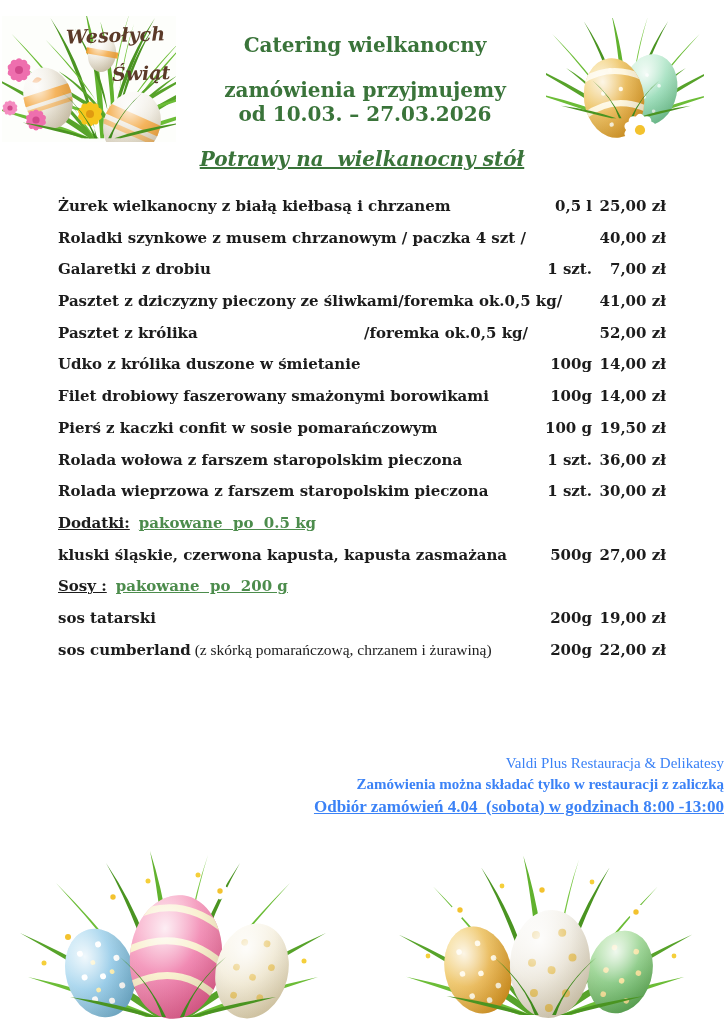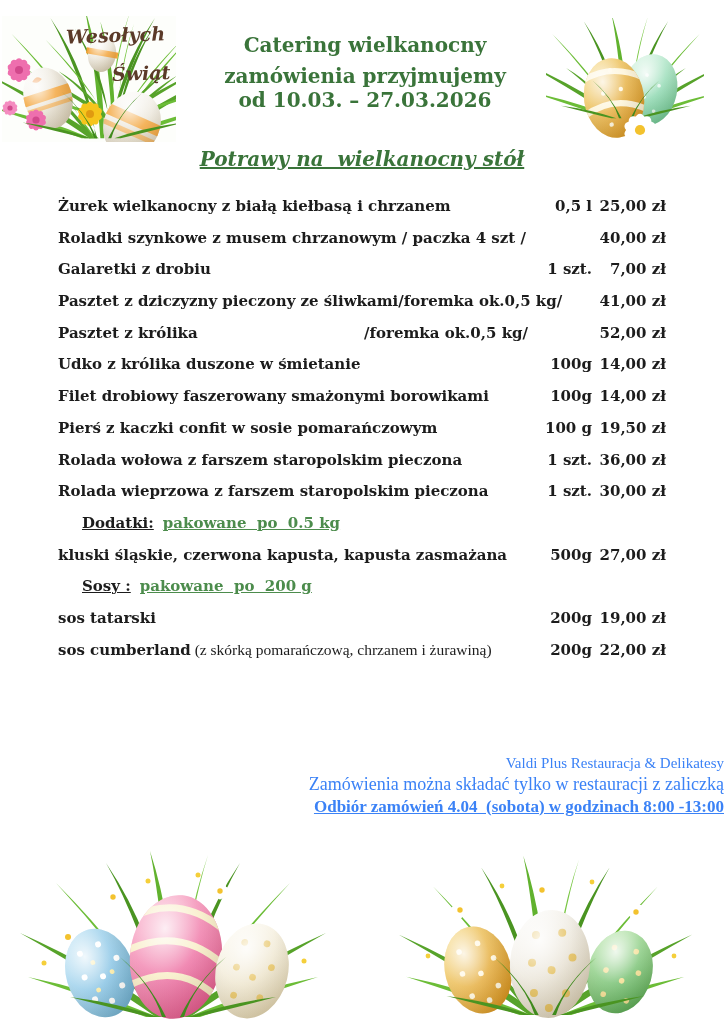--- a/index.html
+++ b/index.html
@@ -17,43 +17,43 @@
          font-family:"DejaVu Serif",serif;white-space:pre;}
   .greet1{top:8px;left:64px;font-size:19px;transform:rotate(-2deg);}
   .greet2{top:46px;left:110px;font-size:19px;transform:rotate(-2deg);}
   .decor-topright{left:546px;top:18px;width:158px;height:132px;}
   .decor-bottomleft{left:8px;top:845px;width:330px;height:178px;}
   .decor-bottomright{left:392px;top:852px;width:315px;height:170px;}
 
   .header-center{position:absolute;left:180px;top:34px;width:370px;text-align:center;
                  color:var(--green);font-weight:bold;}
   .title{font-size:20px;line-height:1.15;}
-  .order1{margin-top:7px;font-size:20px;line-height:1.2;}
+  .order1{margin-top:21px;font-size:20px;line-height:1.2;}
   .order2{font-size:20px;line-height:1.2;white-space:pre;}
   .section-title{position:absolute;left:0;top:147px;width:724px;text-align:center;
                  color:var(--green);font-weight:bold;font-style:italic;font-size:20px;
                  text-decoration:underline;white-space:pre;}
 
   
   .menu{position:absolute;left:58px;top:197px;width:608px;
         font-size:15px;font-weight:bold;color:var(--ink);}
   .row{display:flex;align-items:baseline;height:31.7px;}
   .col-name{flex:1;white-space:pre;overflow:visible;}
   .name-note{font-family:"Liberation Serif",serif;font-weight:normal;font-size:15.5px;}
   .col-note{width:168px;text-align:right;padding-right:14px;white-space:pre;}
   .col-size{width:50px;text-align:right;white-space:pre;}
   .col-price{width:74px;text-align:right;white-space:pre;}
-  .sec-label{text-decoration:underline;white-space:pre;margin-left:24px;}
+  .sec-label{text-decoration:underline;white-space:pre;}
   .sec-detail{color:var(--accent);text-decoration:underline;margin-left:9px;white-space:pre;}
 
   
   .footer{position:absolute;left:0;top:753px;width:724px;text-align:right;
           font-family:"Liberation Serif",serif;color:#3b82f6;}
   .f1,.f2{font-size:15px;line-height:20.5px;}
-  .f3{font-size:18px;line-height:21px;font-weight:normal;}
+  .f3{font-size:15px;line-height:21px;font-weight:bold;}
   .f4{font-size:17px;line-height:23px;font-weight:bold;text-decoration:underline;white-space:pre;}
 </style>
 </head>
 <body>
 
 <svg width="0" height="0" style="position:absolute" aria-hidden="true">
 <defs>
   <radialGradient id="gloss" cx="0.35" cy="0.28" r="0.85">
     <stop offset="0" stop-color="#ffffff" stop-opacity="0.85"></stop>
     <stop offset="0.45" stop-color="#ffffff" stop-opacity="0.18"></stop>

